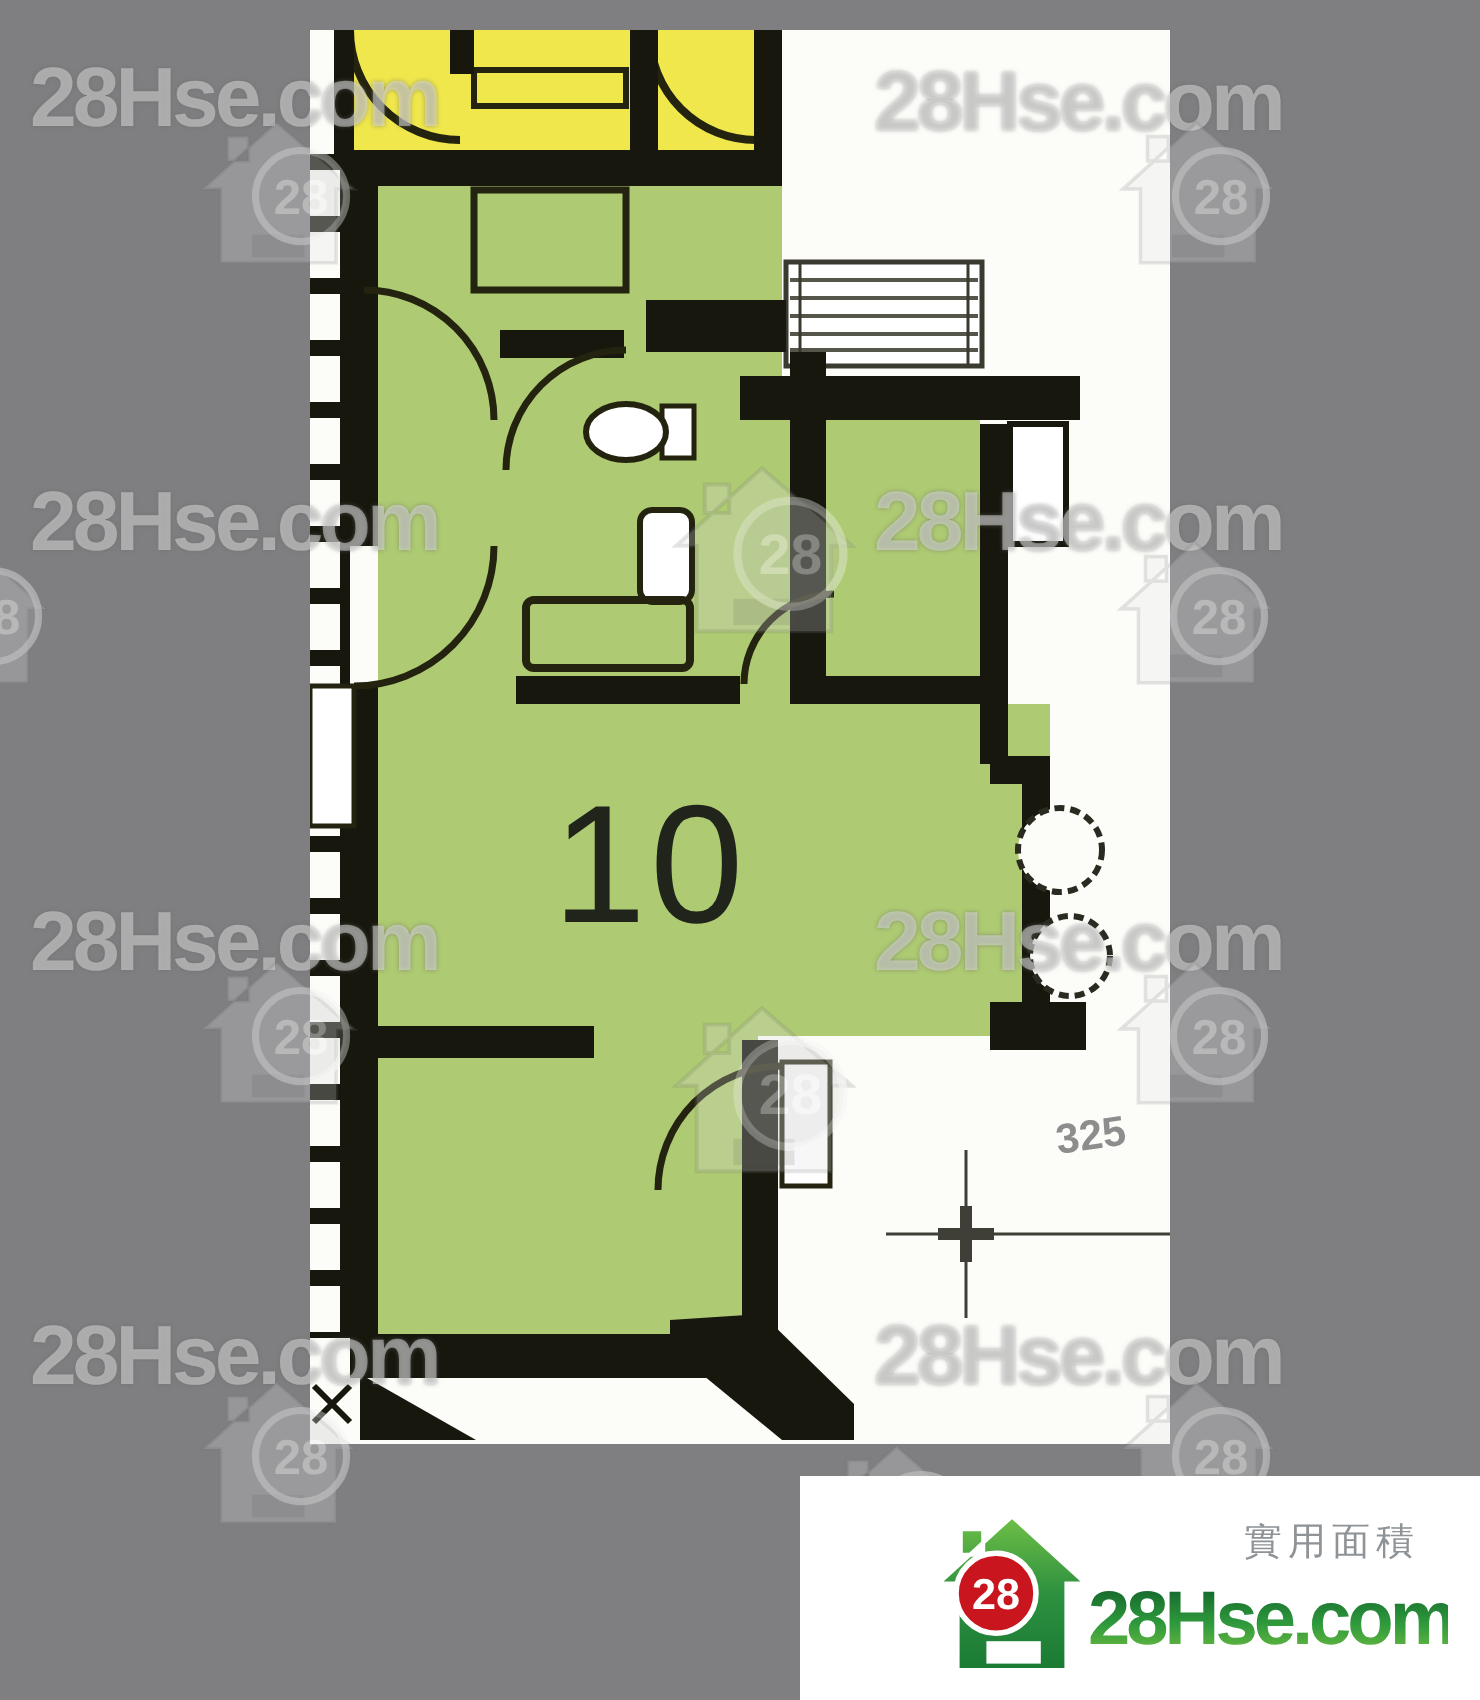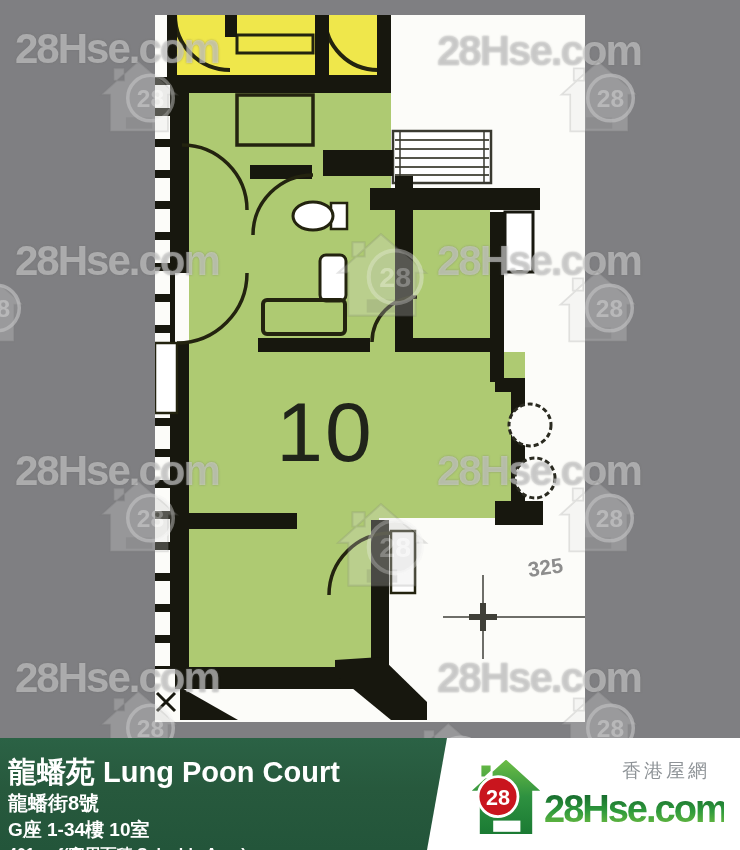--- a/index.html
+++ b/index.html
@@ -236,28 +236,20 @@
       <g>
         <path d="M48,6 L6,44 L16,44 L16,86 L82,86 L82,44 L92,44 Z M20,14 h12 v14 h-12 Z" fill="rgba(225,225,225,0.45)" stroke="rgba(120,120,120,0.35)" stroke-width="2"></path>
         <rect x="34" y="70" width="30" height="13" fill="rgba(120,120,120,0.35)"></rect>
         <circle cx="62" cy="48" r="26" fill="rgba(190,190,190,0.35)" stroke="rgba(240,240,240,0.7)" stroke-width="4"></circle>
         <text x="62" y="58" text-anchor="middle" font-size="28" font-weight="700" fill="rgba(245,245,245,0.8)">28</text>
       </g>
     </svg>
 
   <div id="banner">
     <div class="white-panel"></div>
-    <div class="green-panel">
-      <div class="banner-text">
-        <div class="bt1">龍蟠苑 Lung Poon Court</div>
-        <div class="bt2">龍蟠街8號</div>
-        <div class="bt3">G座 1-34樓 10室</div>
-        <div class="bt4">401 sqf(實用面積 Saleable Area)</div>
-      </div>
-    </div>
 
     <svg class="logo-house" width="80" height="88" viewBox="0 0 100 110">
       <defs>
         <linearGradient id="houseGrad" x1="0" y1="0" x2="0" y2="1">
           <stop offset="0" stop-color="#6fbf45"></stop>
             <stop offset="0.5" stop-color="#2e9140"></stop>
             <stop offset="1" stop-color="#1a7a33"></stop>
         </linearGradient>
       </defs>
       <path d="M50,4 L4,46 L16,46 L16,100 L84,100 L84,46 L96,46 Z M18,12 h14 v16 h-14 Z" fill="url(#houseGrad)" stroke="#ffffff" stroke-width="2.5"></path>
@@ -268,16 +260,16 @@
     <svg class="logo-site" width="180" height="46" viewBox="0 0 180 46">
       <defs>
         <linearGradient id="siteGrad" x1="0" y1="0" x2="0" y2="1">
           <stop offset="0" stop-color="#0d5a28"></stop>
             <stop offset="0.55" stop-color="#2f9a3c"></stop>
             <stop offset="1" stop-color="#7cc342"></stop>
         </linearGradient>
       </defs>
       <text x="0" y="36" font-size="38" font-weight="700" letter-spacing="-2" fill="url(#siteGrad)" font-family="Liberation Sans, sans-serif">28Hse.com</text>
     </svg>
-    <div class="logo-zh">香港屋網</div>
+    <div class="logo-zh">實用面積</div>
   </div>
 
 </div>
 
 </body></html>

